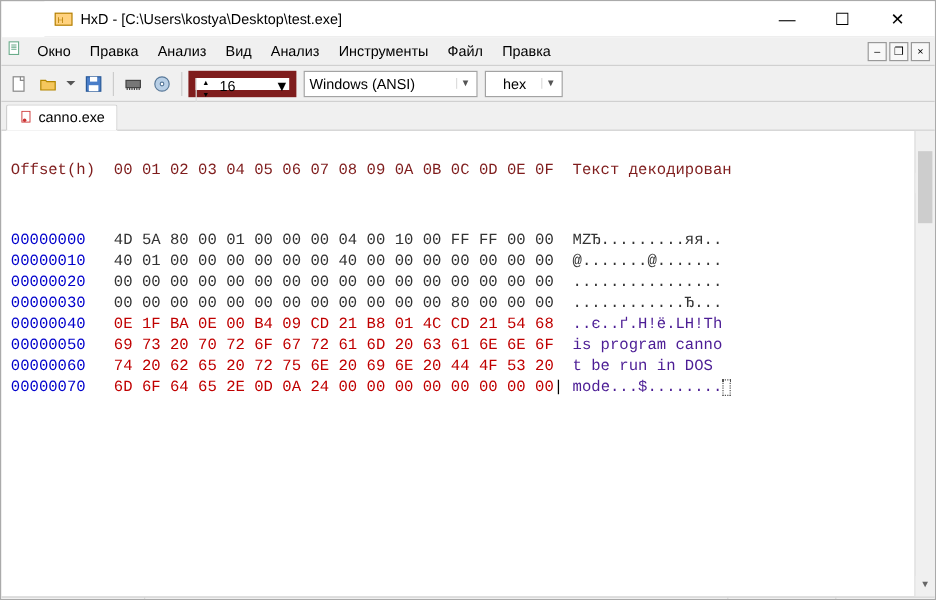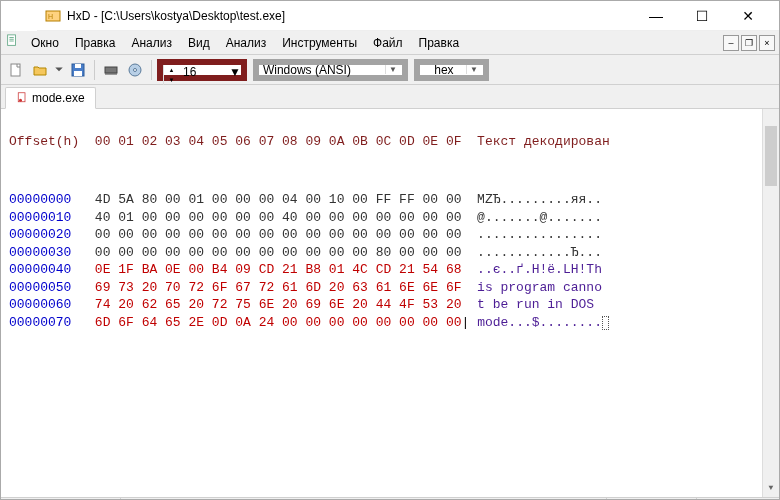--- a/index.html
+++ b/index.html
@@ -8,21 +8,21 @@
 .titlebar .icon { width: 16px; height: 16px; margin-right: 6px; display: inline-flex; align-items: center; justify-content: center; font-size: 10px; }
 .titlebar .title { flex: 1; font-size: 12px; color: #000; }
 .winbtn { width: 46px; height: 30px; display: flex; align-items: center; justify-content: center; font-family: inherit; font-size: 14px; color: #000; }
 .menubar { height: 24px; background: #f0f0f0; display: flex; align-items: center; padding: 0 4px; border-bottom: 1px solid #d0d0d0; }
 .menuitem { padding: 2px 8px; font-size: 12px; color: #000; cursor: default; }
 .menubar .mdibtn { width: 16px; height: 16px; font-size: 9px; display: flex; align-items: center; justify-content: center; border: 1px solid #999; margin-left: 2px; background: #f8f8f8; }
 .toolbar { height: 30px; background: #f0f0f0; display: flex; align-items: center; padding: 0 4px; border-bottom: 1px solid #d0d0d0; gap: 2px; }
 .tbtn { width: 22px; height: 22px; display: flex; align-items: center; justify-content: center; border: 1px solid transparent; }
 .tbtn svg { width: 16px; height: 16px; }
 .tsep { width: 1px; height: 20px; background: #ccc; margin: 0 3px; }
-.tdropdown { height: 22px; border: 6px solid #a3a3a3; background: #fff; display: flex; align-items: center; padding: 0 2px 0 4px; font-size: 12px; }
+.tdropdown { height: 22px; border: 1px solid #a3a3a3; background: #fff; display: flex; align-items: center; padding: 0 2px 0 4px; font-size: 12px; }
 .tdropdown .val { min-width: 40px; }
 .tdropdown .arrow { width: 15px; text-align: center; font-size: 8px; color: #555; border-left: 1px solid #ddd; margin-left: 2px; }
 .spinner { display: flex; align-items: flex-start; border: 6px solid #7f1d1d; height: 22px; background: #fff; }
 .spinner .arrow-cell { width: 16px; display: flex; flex-direction: column; }
 .spinner .ar { height: 10px; font-size: 6px; display: flex; align-items: center; justify-content: center; border-left: 1px solid #ddd; }
 .tabbar { height: 24px; background: #f0f0f0; display: flex; align-items: flex-end; padding: 0 4px; border-bottom: 1px solid #d0d0d0; }
 .tab { padding: 3px 10px; background: #fff; border: 1px solid #d0d0d0; border-bottom: 1px solid #fff; margin-bottom: -1px; font-size: 12px; display: flex; align-items: center; gap: 4px; border-radius: 2px 2px 0 0; }
 .tab .tabicon { width: 12px; height: 12px; display: inline-flex; align-items: center; justify-content: center; font-size: 9px; color: #c33; }
 .hex-area { font-family: "Courier New", Consolas, monospace; font-size: 13px; padding: 6px 8px; line-height: 1.35; white-space: pre; height: 388px; overflow: hidden; position: relative; }
 .hex-header { color: #7f1d1d; }
@@ -135,21 +135,21 @@
 </div>
 
 <div class="tabbar">
   <div class="tab">
     <span class="tabicon">
       <svg width="12" height="12" viewBox="0 0 16 16">
           <rect x="3" y="1" width="9" height="12" fill="#fff" stroke="#c33"></rect>
           <circle cx="6" cy="11" r="2" fill="#c33"></circle>
         </svg>
     </span>
-    <span>mode.exe</span>
+    <span>canno.exe</span>
   </div>
 </div>
 
 <div class="hex-area">
 <div class="hex-header"><span>Offset(h)</span>  <span>00 01 02 03 04 05 06 07 08 09 0A 0B 0C 0D 0E 0F</span>  <span>Текст декодирован</span></div>
 <div style="height:6px;"></div>
 <div id="hex-rows"><div class="hex-line"><span class="offset">00000000</span>   <span class="bytes">4D 5A 80 00 01 00 00 00 04 00 10 00 FF FF 00 00</span>  <span class="ascii">MZЂ.........яя..</span></div><div class="hex-line"><span class="offset">00000010</span>   <span class="bytes">40 01 00 00 00 00 00 00 40 00 00 00 00 00 00 00</span>  <span class="ascii">@.......@.......</span></div><div class="hex-line"><span class="offset">00000020</span>   <span class="bytes">00 00 00 00 00 00 00 00 00 00 00 00 00 00 00 00</span>  <span class="ascii">................</span></div><div class="hex-line"><span class="offset">00000030</span>   <span class="bytes">00 00 00 00 00 00 00 00 00 00 00 00 80 00 00 00</span>  <span class="ascii">............Ђ...</span></div><div class="hex-line mod"><span class="offset">00000040</span>   <span class="bytes">0E 1F BA 0E 00 B4 09 CD 21 B8 01 4C CD 21 54 68</span>  <span class="ascii">..є..ґ.Н!ё.LН!Th</span></div><div class="hex-line mod"><span class="offset">00000050</span>   <span class="bytes">69 73 20 70 72 6F 67 72 61 6D 20 63 61 6E 6E 6F</span>  <span class="ascii">is program canno</span></div><div class="hex-line mod"><span class="offset">00000060</span>   <span class="bytes">74 20 62 65 20 72 75 6E 20 69 6E 20 44 4F 53 20</span>  <span class="ascii">t be run in DOS </span></div><div class="hex-line mod"><span class="offset">00000070</span>   <span class="bytes">6D 6F 64 65 2E 0D 0A 24 00 00 00 00 00 00 00 00</span><span style="color: rgb(0, 0, 0);">|</span> <span class="ascii">mode...$........</span><span class="cursor-box"></span></div></div>
   <div class="scrollbar">
     <div class="sb-btn">▲</div>
     <div class="sb-track">

